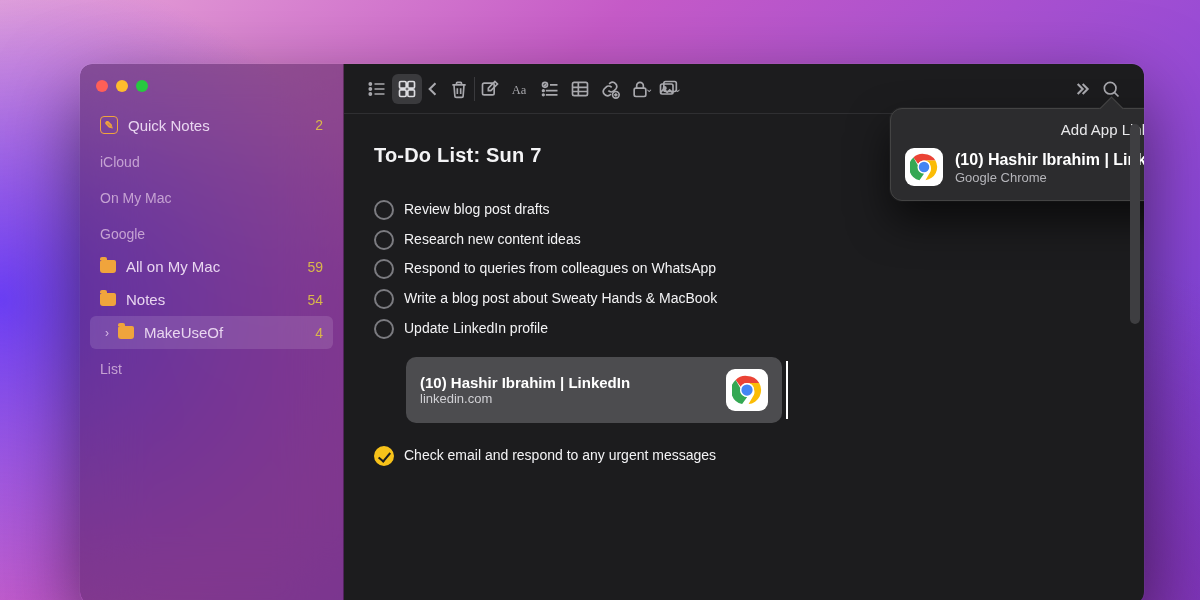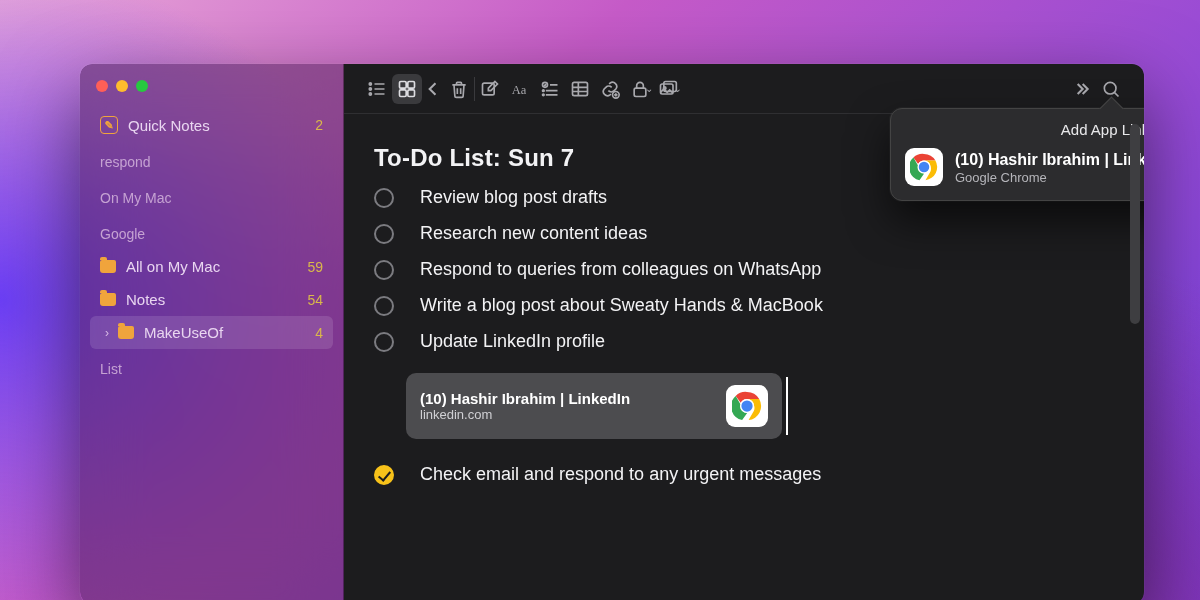--- a/index.html
+++ b/index.html
@@ -92,23 +92,23 @@
   .chrome-icon {
     width:38px; height:38px; border-radius:9px; background:#fff;
     display:flex; align-items:center; justify-content:center;
   }
   .chrome-icon svg { width:28px; height:28px; }
 
   
   .note {
     padding: 30px 30px 20px 30px; overflow:hidden; color:#f3f3f5; position:relative;
   }
-  .note h1 { font-size:24px; font-weight:700; margin-bottom:8px; letter-spacing:.2px; }
-
-  .check-row { display:flex; align-items:center; gap:26px; font-size:18px; padding:4px 0; line-height:1.55; }
+  .note h1 { font-size:20px; font-weight:700; margin-bottom:28px; letter-spacing:.2px; }
+
+  .check-row { display:flex; align-items:center; gap:10px; font-size:14px; padding:4px 0; line-height:1.55; }
   .check { width:20px; height:20px; border-radius:50%; border:2px solid #7b7b80; flex:0 0 20px; }
   .check.done { background:#f7c21a; border-color:#f7c21a; position:relative; }
   .check.done::after { content:""; position:absolute; left:5px; top:2px; width:5px; height:10px; border:solid #1c1c1e; border-width:0 2.5px 2.5px 0; transform:rotate(40deg); }
 
   .link-card {
     margin: 14px 0 18px 32px;
     width:376px; background:#4c4c4f; border-radius:10px;
     padding:12px 14px; display:flex; align-items:center; gap:14px;
     position:relative;
   }
@@ -146,21 +146,21 @@
       <span class="t-grn"></span>
     </div>
 
     <div class="sb-item">
       <span class="qn-icon">✎</span>
       <span>Quick Notes</span>
       <span class="count">2</span>
     </div>
 
     <div class="sb-header">
-        <span>respond</span>
+        <span>iCloud</span>
       </div>
     <div class="sb-header">
         <span>On My Mac</span>
       </div>
     <div class="sb-header">
         <span>Google</span>
       </div>
 
     <div class="sb-item">
       <span class="folder-icon"></span>

